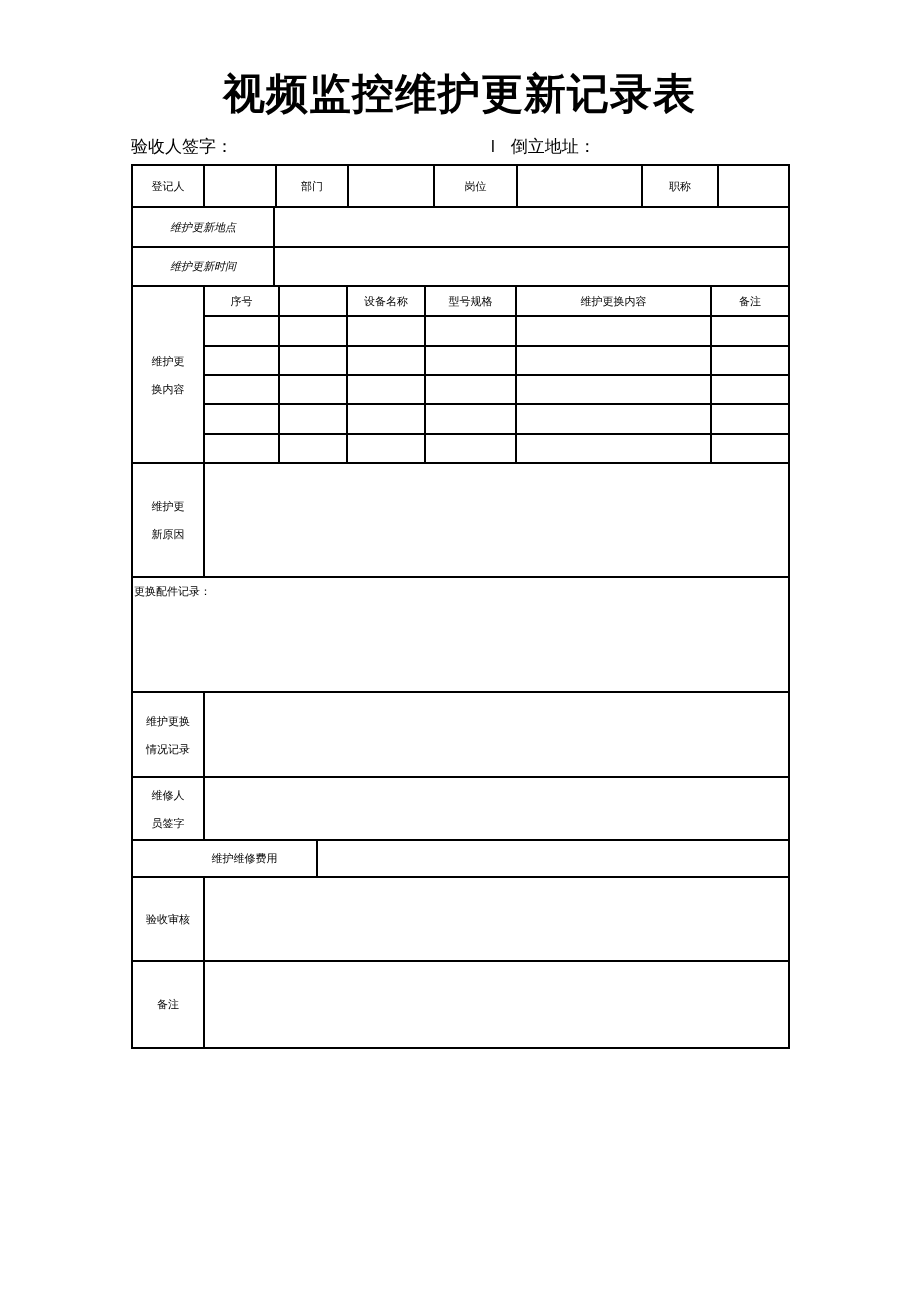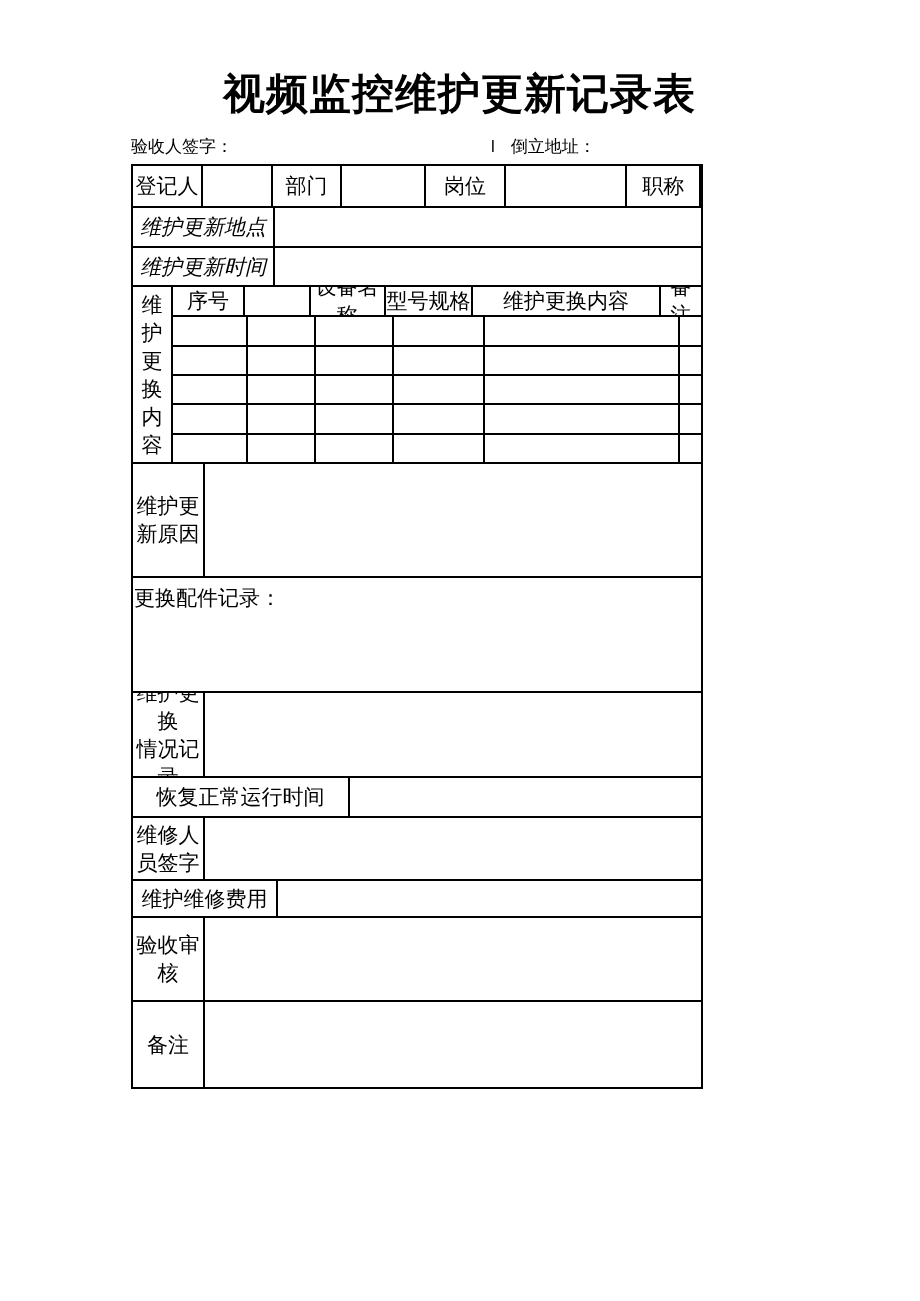--- a/index.html
+++ b/index.html
@@ -28,21 +28,21 @@
     margin-top: 18px;
     margin-bottom: 5px;
     height: 24px;
     font-size: 17px;
     line-height: 24px;
   }
   .subheader .unit-name { position: absolute; left: 0; top: 0; }
   .subheader .addr-group { position: absolute; left: 360px; top: 0; }
   .subheader .divider { display: inline-block; margin-right: 16px; }
 
-  .tbl { width: 572px; border: 2px solid #000; font-size: 21px; }
+  .tbl { width: 659px; border: 2px solid #000; font-size: 11px; }
   .row { display: flex; border-bottom: 2px solid #000; align-items: stretch; }
   .row:last-child { border-bottom: none; }
   .cell {
     border-right: 2px solid #000;
     display: flex;
     align-items: center;
     justify-content: center;
     text-align: center;
     overflow: hidden;
   }
@@ -53,21 +53,21 @@
   
   .r1 { height: 42px; }
   .r-loc { height: 40px; }
   .r-time { height: 39px; }
   .r-maint { height: 177px; }
   .r-reason { height: 114px; }
   .r-parts { height: 115px; }
   .r-situation { height: 85px; }
   .r-recover { height: 40px; }
   .r-sign { height: 63px; }
-  .r-fee { height: 37px; }
+  .r-fee { height: 37px; padding-left: 40px; }
   .r-dept { height: 32px; }
   .r-review { height: 84px; }
   .r-note { height: 85px; }
 
   
   .r1 .c1 { width: 72px; } .r1 .c2 { width: 72px; } .r1 .c3 { width: 72px; }
   .r1 .c4 { width: 86px; } .r1 .c5 { width: 83px; } .r1 .c6 { width: 125px; }
   .r1 .c7 { width: 76px; }
 
   .w-label-sm { width: 72px; }
@@ -207,24 +207,20 @@
       <div class="row r-situation">
         <div class="cell w-label-sm">
           <div class="two-line">
             <span>维护更换</span>
             <span>情况记录</span>
           </div>
         </div>
         <div class="cell fill"></div>
       </div>
 
-      <div class="row r-recover">
-        <div class="cell w-label-lg">恢复正常运行时间</div>
-        <div class="cell fill"></div>
-      </div>
 
       <div class="row r-sign">
         <div class="cell w-label-sm">
           <div class="two-line">
             <span>维修人</span>
             <span>员签字</span>
           </div>
         </div>
         <div class="cell fill"></div>
       </div>

